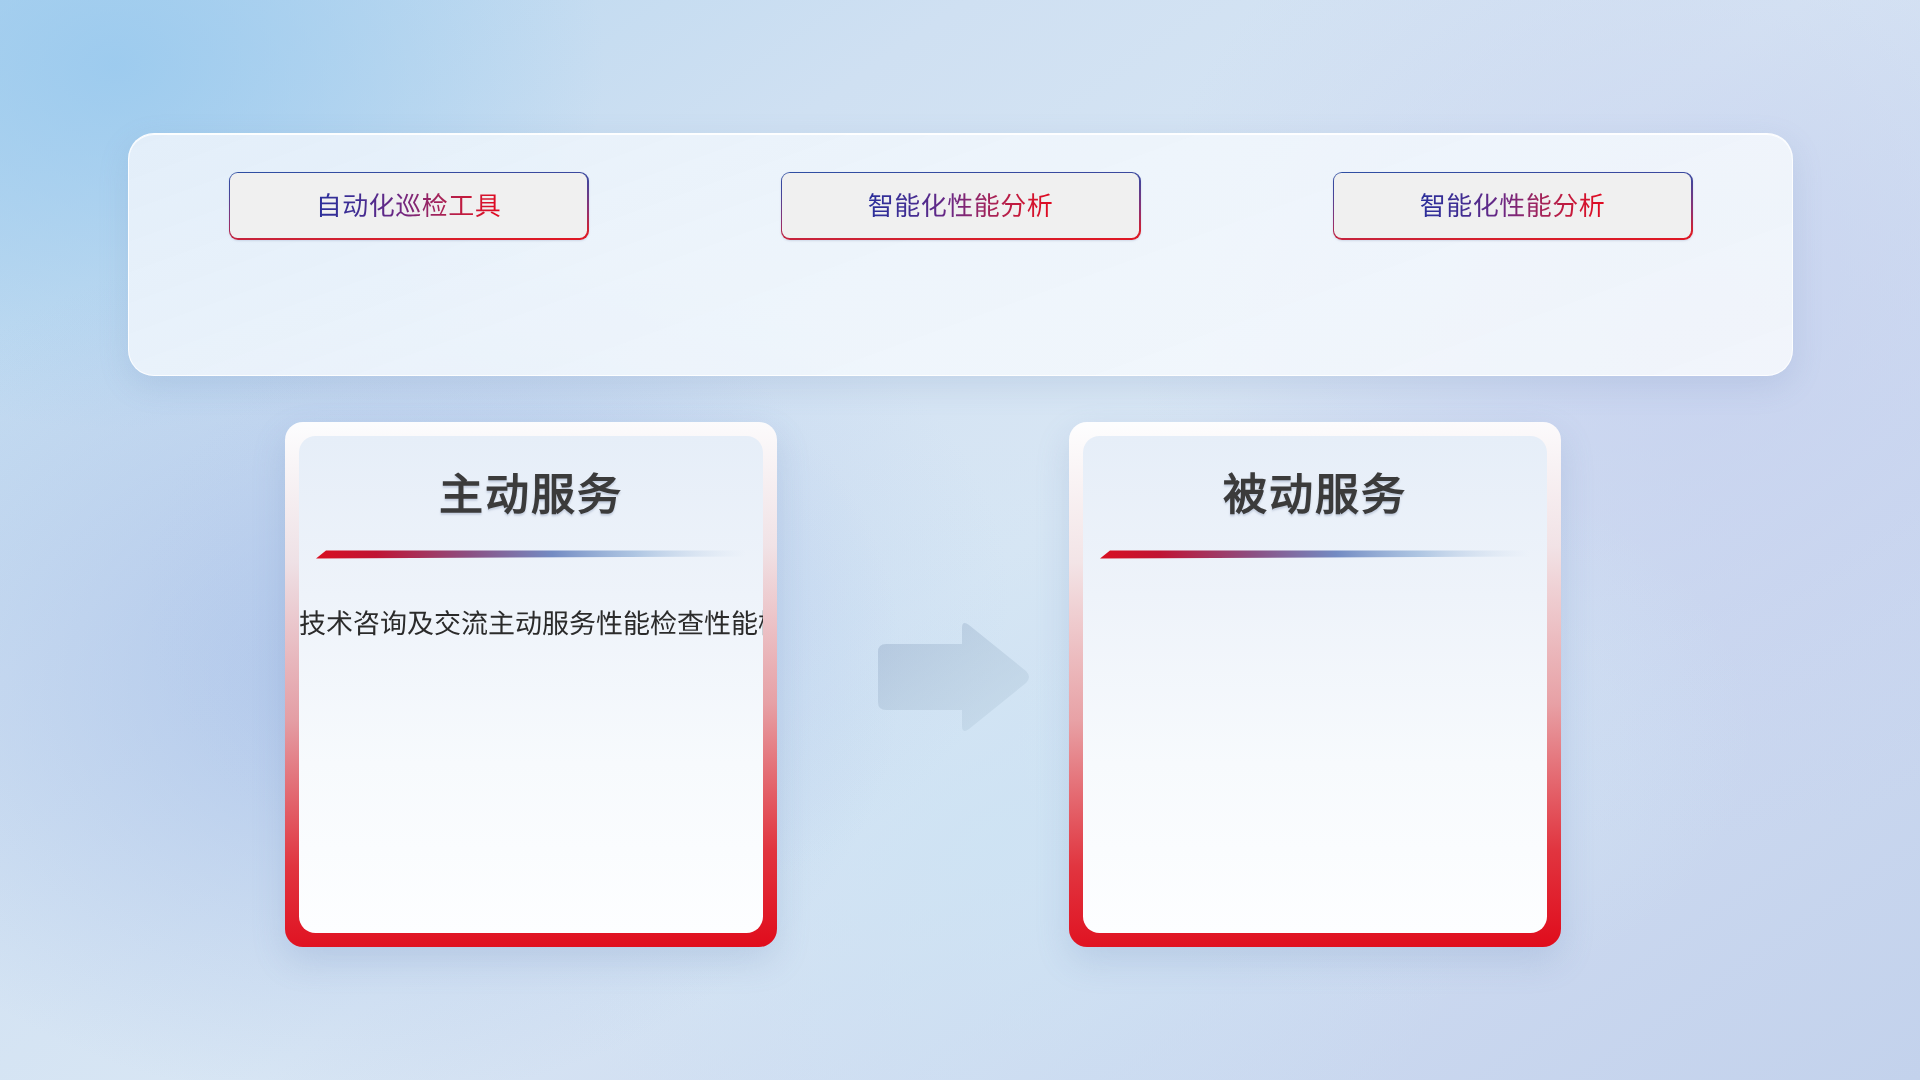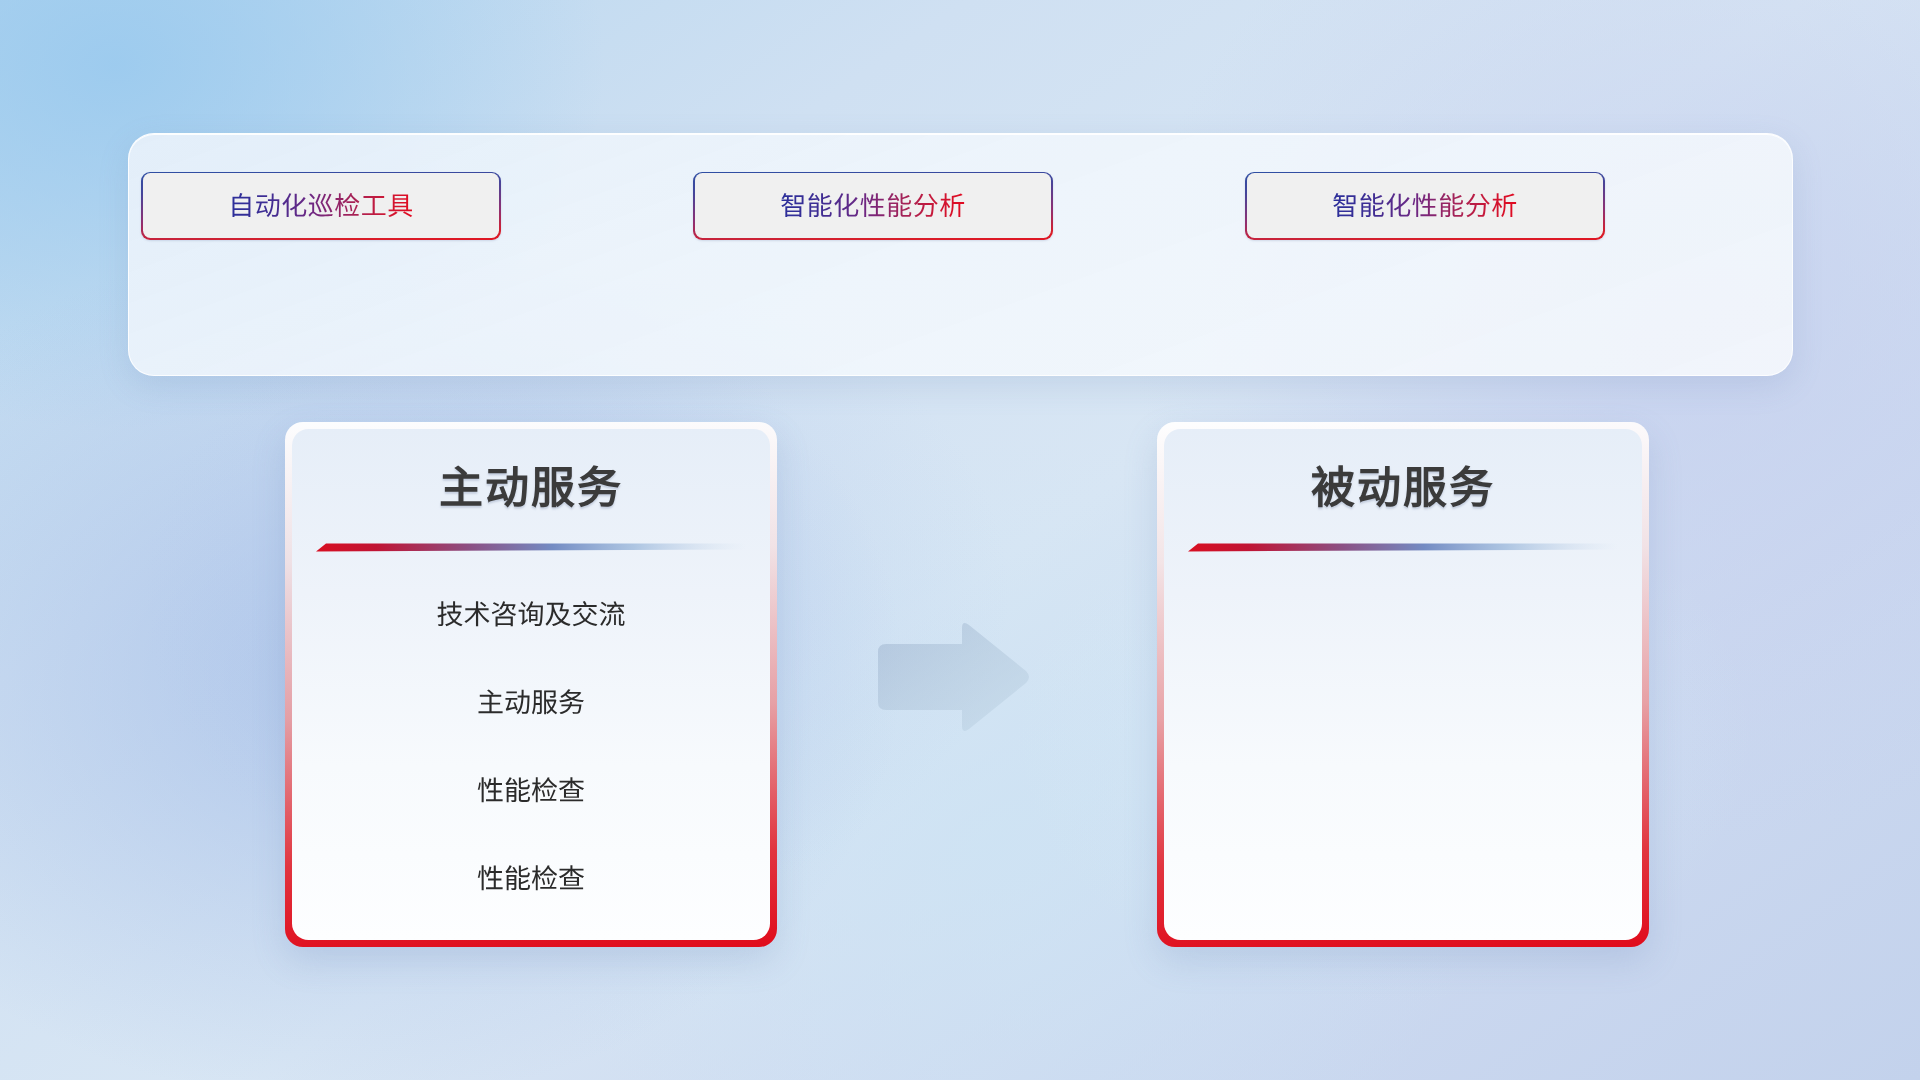--- a/index.html
+++ b/index.html
@@ -40,22 +40,22 @@
     left: 128px;
     top: 133px;
     width: 1665px;
     height: 243px;
     border-radius: 26px;
     border: 1.5px solid rgba(255,255,255,0.85);
     background: linear-gradient(160deg, rgba(232,241,250,0.92) 0%, rgba(240,246,252,0.88) 40%, rgba(247,250,253,0.86) 100%);
     box-shadow: 0 10px 30px rgba(110,140,185,0.18), inset 0 1px 0 rgba(255,255,255,0.9);
     display: flex;
     align-items: center;
+    justify-content: center;
     z-index: 3;
-    padding-left: 12px;
   }
   .pill-grid {
     display: grid;
     grid-template-columns: repeat(3, 360px);
     grid-template-rows: repeat(2, 68px);
     column-gap: 192px;
     row-gap: 30px;
   }
 
   
@@ -88,32 +88,32 @@
     white-space: nowrap;
   }
 
   
   .card {
     position: absolute;
     top: 422px;
     width: 492px;
     height: 525px;
     border-radius: 18px;
-    padding: 7px;
+    padding: 14px;
     background: linear-gradient(178deg,
                 rgba(255,255,255,0.96) 0%,
                 rgba(248,228,228,0.85) 26%,
                 rgba(236,150,152,0.85) 55%,
                 rgba(226,44,54,0.95) 82%,
                 #e00c1c 100%);
     box-shadow: 0 14px 34px rgba(100,130,180,0.20);
     z-index: 3;
   }
   .card-left  { left: 285px; }
-  .card-right { left: 1157px; }
+  .card-right { left: 1069px; }
 
   .card-body {
     position: relative;
     width: 100%;
     height: 100%;
     border-radius: 16.5px;
     background: linear-gradient(180deg, #e6eef8 0%, #eef3fa 32%, #f7fafd 66%, #fdfeff 100%);
     display: flex;
     flex-direction: column;
     align-items: center;
@@ -134,24 +134,22 @@
     margin-top: 31px;
     width: 430px;
     height: 12px;
     display: block;
   }
 
   .card-list {
     margin-top: 28px;
     width: 100%;
     display: flex;
-    flex-direction: column;
-    align-items: center;
-    gap: 16px;
-    font-family: Liberation Mono, monospace;
+    align-items: center;
+    gap: 0;
   }
   .card-list-item {
     font-size: 27px;
     color: #2b2b2b;
     line-height: 1;
     height: 72px;
     display: flex;
     align-items: center;
     justify-content: center;
     white-space: nowrap;

